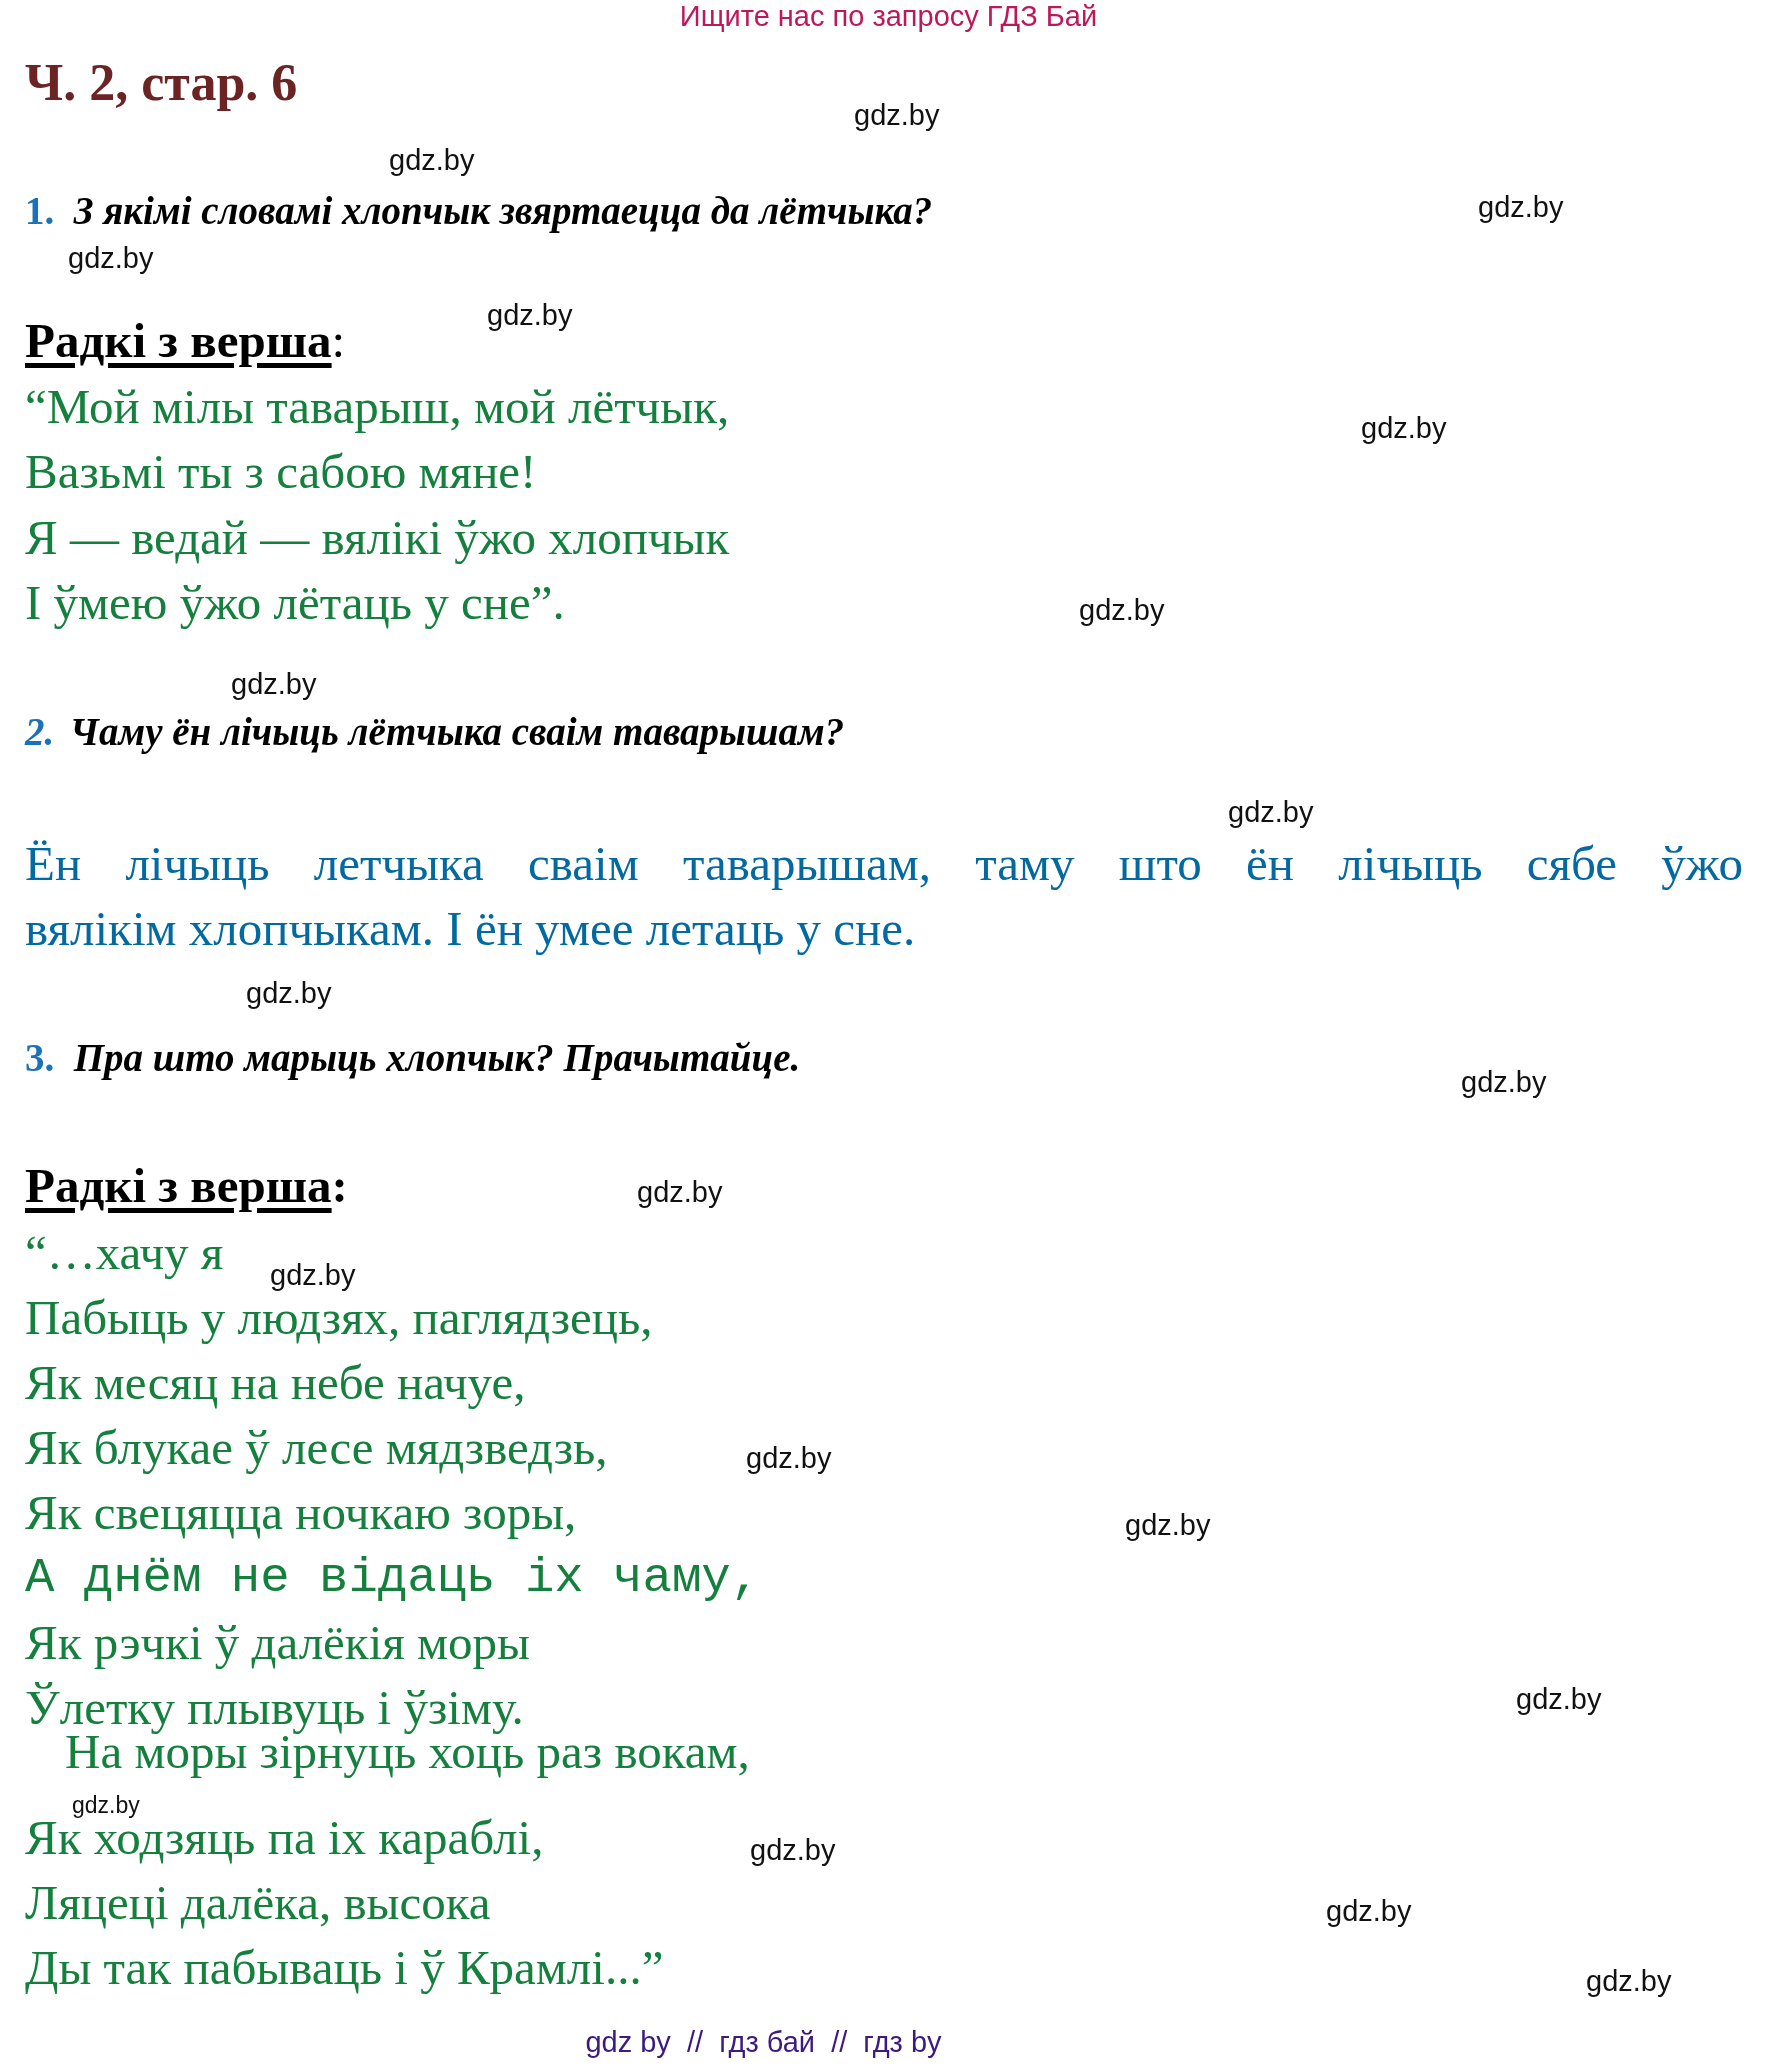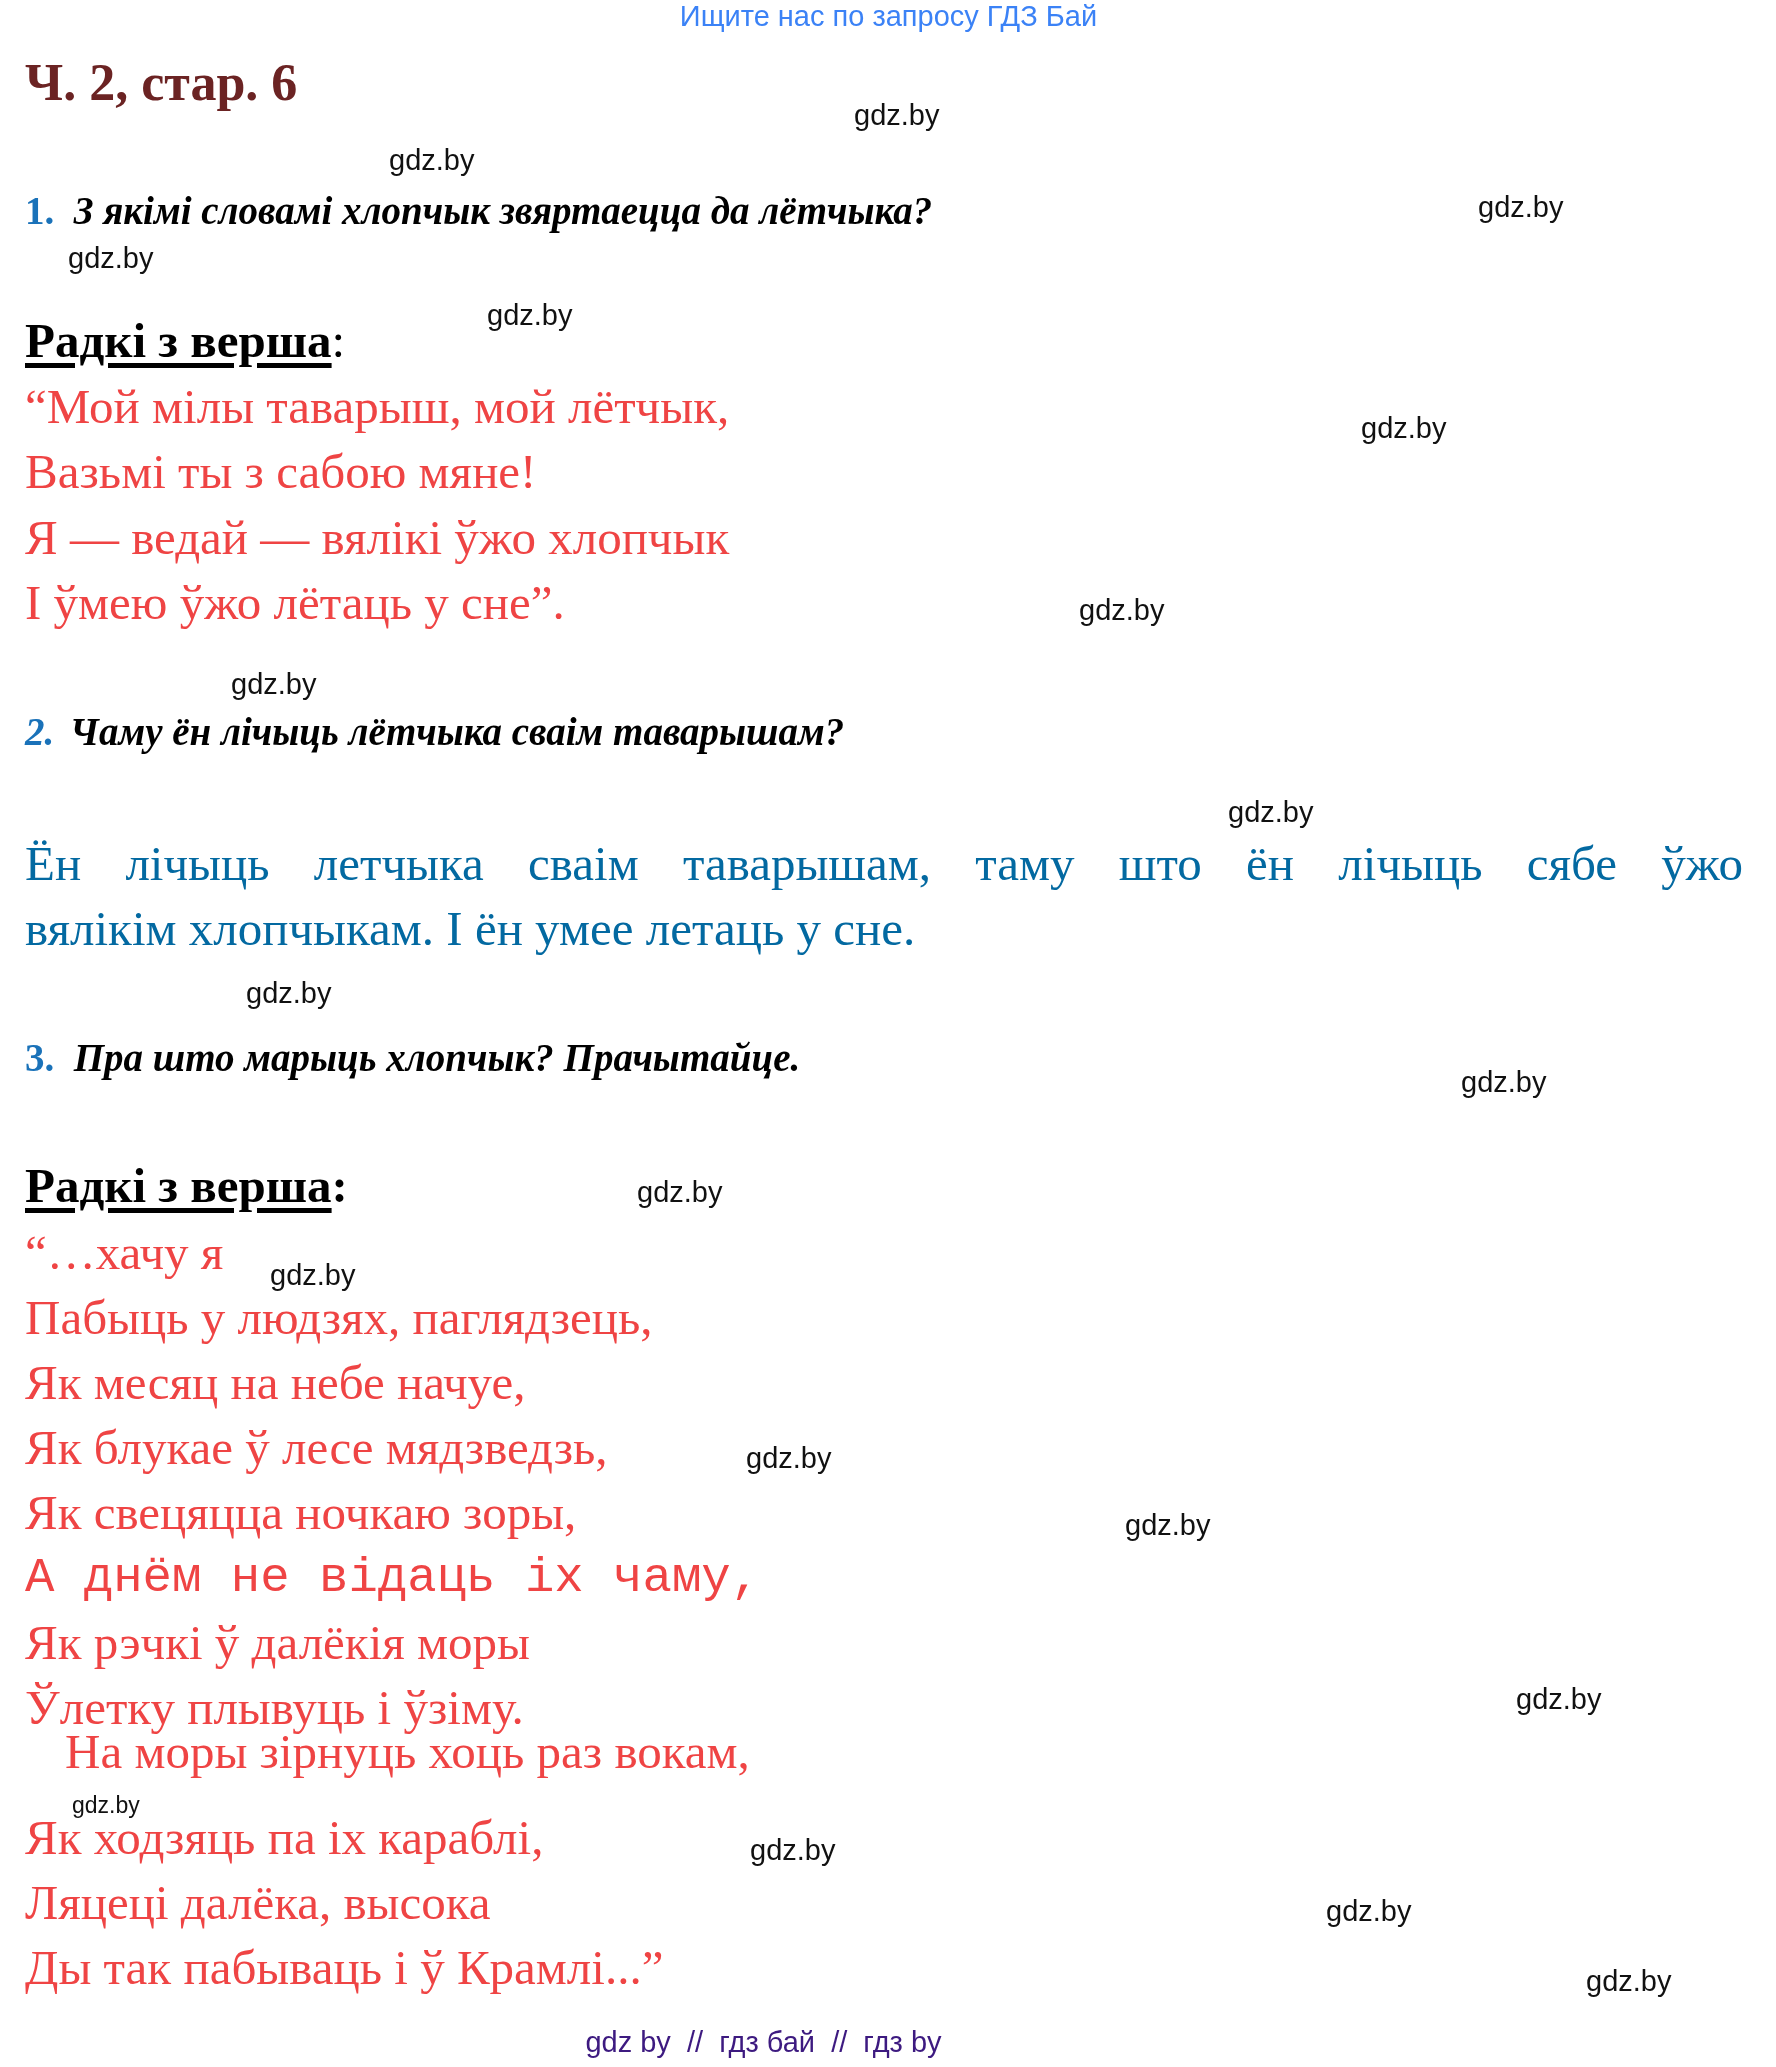--- a/index.html
+++ b/index.html
@@ -1,27 +1,27 @@
 <!DOCTYPE html>
 <html><head>
 <meta charset="utf-8">
 <style>
   html, body { margin:0; padding:0; background:#ffffff; }
   body { width:1777px; height:2068px; position:relative; overflow:hidden; }
   .serif { font-family: "Liberation Serif", "DejaVu Serif", serif; }
   .sans { font-family: "Liberation Sans", "DejaVu Sans", sans-serif; }
   .abs { position:absolute; white-space:nowrap; }
-  .banner { left:0; width:1777px; top:0; text-align:center; font-size:29px; line-height:33px; color:#3b82f6; }
+  .banner { left:0; width:1777px; top:0; text-align:center; font-size:29px; line-height:33px; color:#be185d; }
   .heading { left:25px; top:54px; font-size:52px; line-height:58px; font-weight:bold; color:#6b2323; }
   .q { left:25px; font-size:39px; line-height:56px; font-weight:bold; font-style:italic; color:#000; }
   .q .num { color:#1a72b9; font-style:normal; margin-right:19.4px; }
   .q .num.it { font-style:italic; margin-right:15.5px; }
   .label { left:25px; font-size:49px; line-height:56px; font-weight:bold; color:#000; }
   .label u { text-decoration:underline; text-decoration-thickness:4.9px; text-underline-offset:5.8px; }
-  .line { left:25px; font-size:49px; line-height:56px; color:#ef4444; }
+  .line { left:25px; font-size:49px; line-height:56px; color:#15803d; }
   .answer { left:25px; width:1718px; font-size:49px; line-height:65px; color:#0369a1; text-align:justify; text-align-last:left; white-space:normal; }
   .answer .l1 { display:block; text-align:justify; text-align-last:justify; }
   .wm { font-size:29px; line-height:33px; color:#111; }
   .wm.small { font-size:23px; line-height:25px; }
   .footer { left:0; width:1527px; top:2026px; text-align:center; font-size:29px; line-height:33px; color:#3d1a80; white-space:pre; }
 </style>
 </head>
 <body>
 
 <div class="abs sans banner">Ищите нас по запросу ГДЗ Бай</div>

